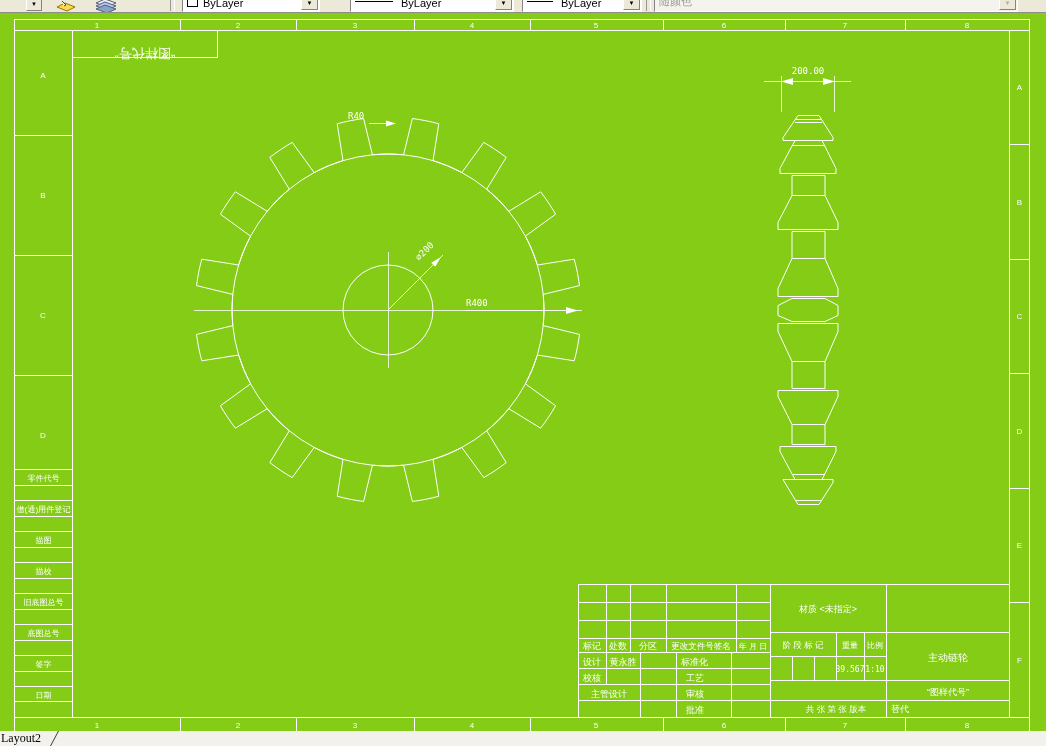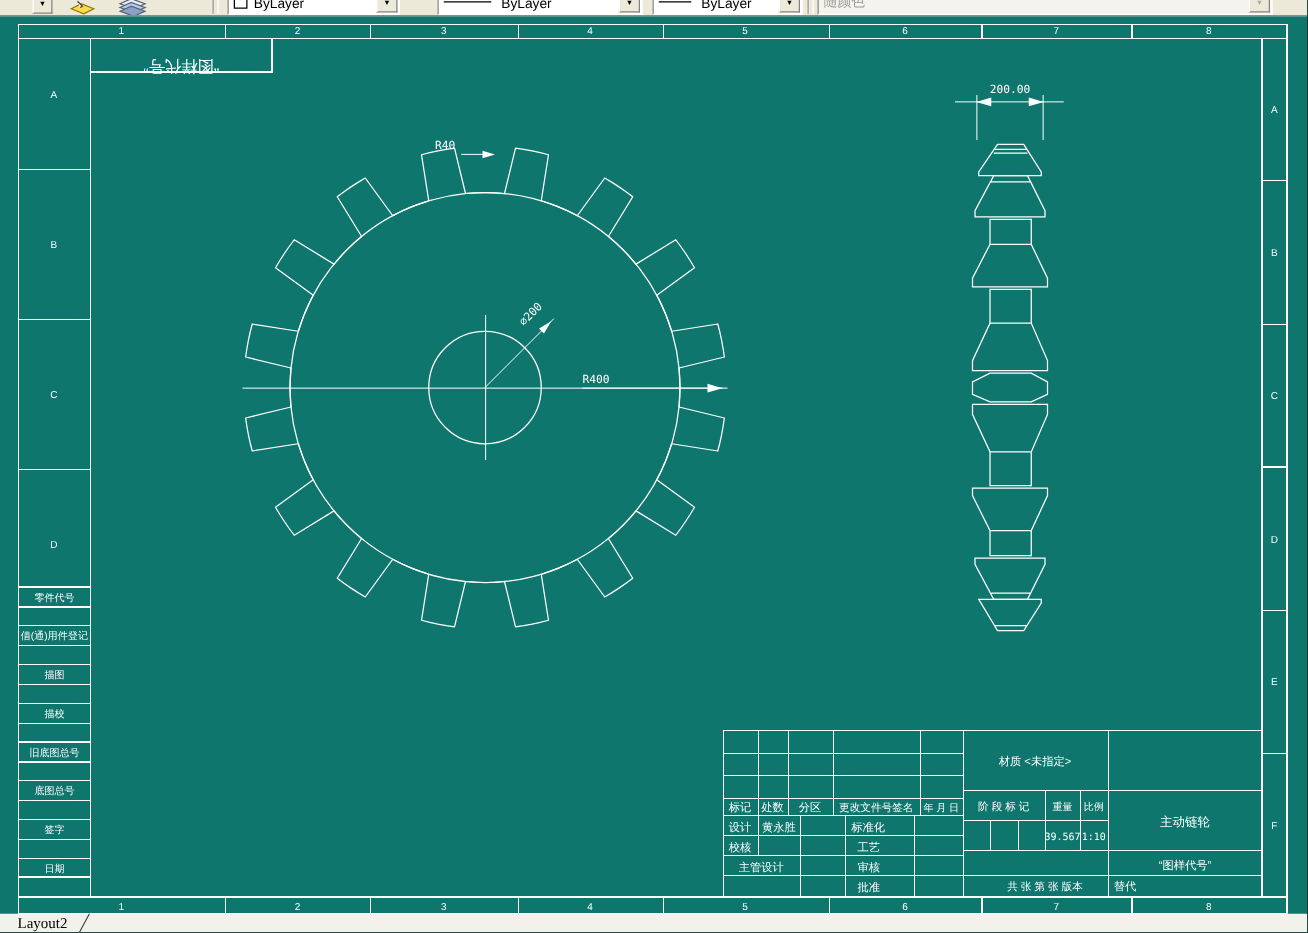--- a/index.html
+++ b/index.html
@@ -1,16 +1,16 @@
 <!DOCTYPE html>
 <html><head>
 <meta charset="utf-8">
 <style>
   html,body{margin:0;padding:0;background:#000;}
-  .screen{position:relative;width:1046px;height:746px;background:#0f766e;overflow:hidden;
+  .screen{position:relative;width:1046px;height:746px;background:#84cc16;overflow:hidden;
           font-family:"Liberation Sans",sans-serif;}
   
   .toolbar{position:absolute;top:0;left:0;width:1046px;height:12px;background:#ece9d8;
            overflow:hidden;z-index:5;border-bottom:1px solid #8f8d85;}
   .tbtn{position:absolute;top:-7px;height:18px;width:16px;background:#ece9d8;
         border:1px solid;border-color:#fff #848484 #848484 #fff;
         font-size:6px;color:#000;display:flex;align-items:flex-end;justify-content:center;padding-bottom:3px;box-sizing:border-box;}
   .tbicon{position:absolute;top:-5px;height:18px;display:flex;align-items:flex-end;}
   .sep{position:absolute;top:-4px;height:15px;width:3px;border-left:1px solid #9a9890;border-right:1px solid #ffffff;}
   .combo{position:absolute;top:-7px;height:19px;background:#fff;box-sizing:border-box;
@@ -21,21 +21,21 @@
          font-size:6px;color:#000;display:flex;align-items:center;justify-content:center;}
   .combo.disabled{background:#f4f3ee;color:#9b9b93;}
   .combo.disabled .arrowbtn{color:#b0aea6;}
   .swatch{width:9px;height:9px;background:#fff;border:1px solid #000;margin:0 5px 2px 0;align-self:flex-end;}
   .lt-line{width:38px;height:1px;background:#000;margin:0 8px 7px 0;align-self:flex-end;}
   
   .canvas-svg{position:absolute;top:0;left:0;z-index:1;}
   
   .bottombar{position:absolute;bottom:0;left:0;width:1046px;height:15px;background:#f2f1ec;
              display:flex;align-items:center;z-index:5;}
-  .tablabel{font-family:"Liberation Serif",serif;font-size:12px;color:#000;padding-left:14px;}
+  .tablabel{font-family:"Liberation Serif",serif;font-size:12px;color:#000;padding-left:1px;}
   .tab-slash{width:9px;height:15px;border-right:1px solid #3c3c3c;transform:skewX(-28deg);margin-left:4px;}
 </style>
 </head>
 <body>
 
 <div class="screen">
 
   <div class="toolbar">
     <div class="tbtn" style="left:26px;">▼</div>
     <div class="tbicon" style="left:54px;">

